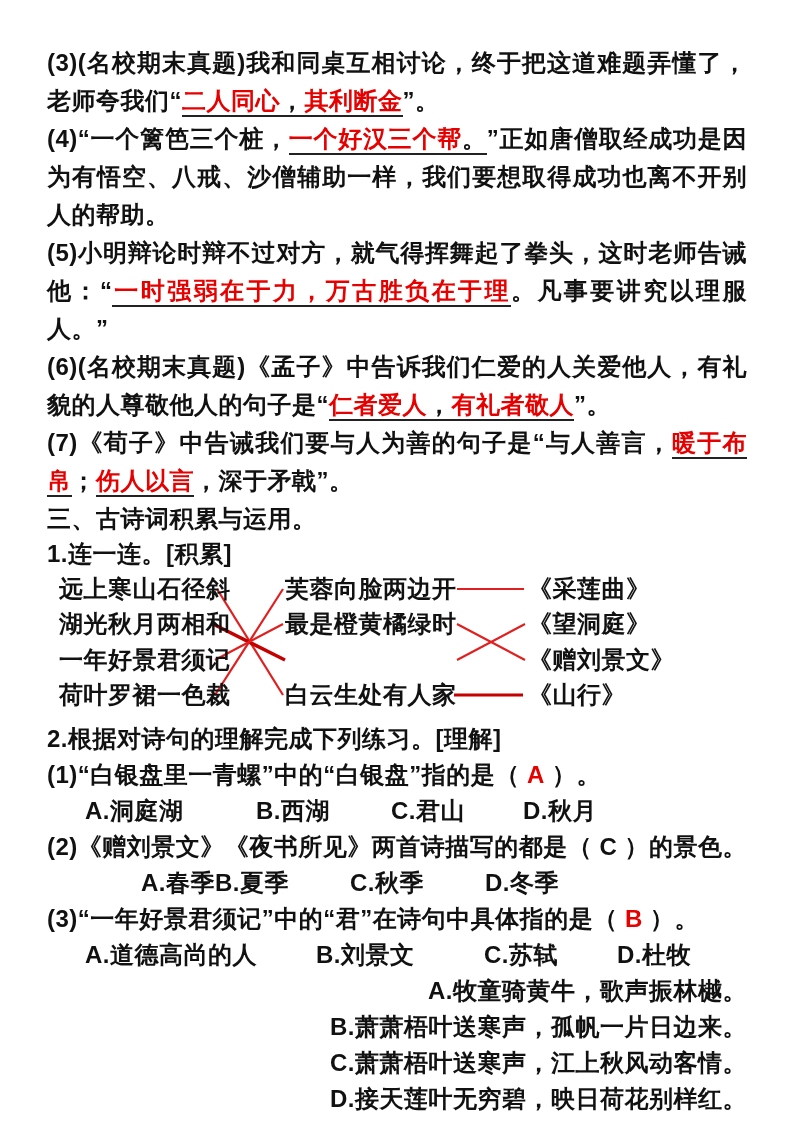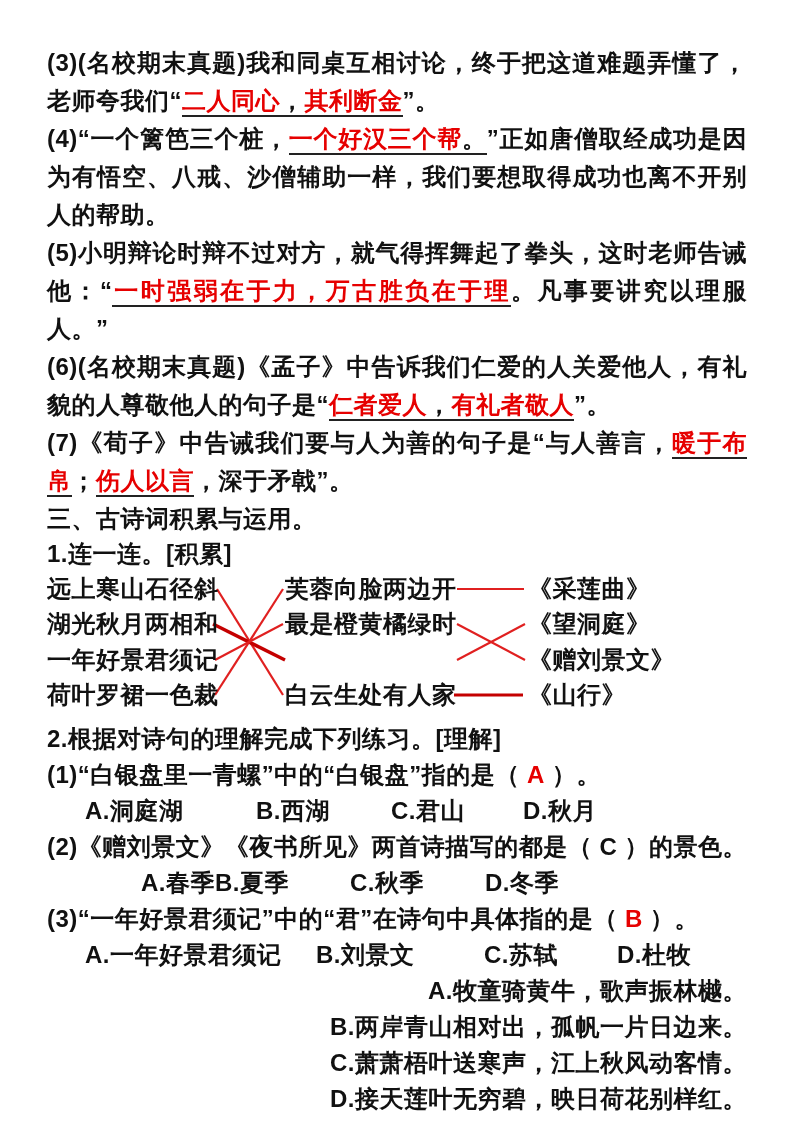--- a/index.html
+++ b/index.html
@@ -48,21 +48,21 @@
     margin-top:4px;
     font-size:24px;
     font-weight:600;
   }
   .m-item{
     position:absolute;
     height:28px;line-height:28px;
     white-space:nowrap;
     letter-spacing:0.5px;
   }
-  .m-l{left:0;text-align:right;}
+  .m-l{left:12px;text-align:right;}
   .m-m{left:238px;}
   .m-r{left:481px;}
   .m-r0,.m-l0,.m-m0{top:0;}
   .m-r1,.m-l1,.m-m1{top:35px;}
   .m-r2,.m-l2,.m-m2{top:71px;}
   .m-r3,.m-l3,.m-m3{top:106px;}
   .match svg{position:absolute;left:0;top:0;}
   
   .mc-q{margin:0;font-size:24px;line-height:36px;font-weight:600;letter-spacing:0.5px;}
   .opt-row{
@@ -128,23 +128,23 @@
     <span class="opt">A.洞庭湖</span><span class="opt">B.西湖</span><span class="opt">C.君山</span><span class="opt">D.秋月</span>
   </div>
 
   <p class="mc-q"><span class="seg-n">(2)《赠刘景文》《夜书所见》两首诗描写的都是（ </span><span class="seg-k">C</span><span class="seg-n"> ）的景色。</span></p>
   <div class="opt-row row-o2">
     <span class="opt">A.春季</span><span class="opt">B.夏季</span><span class="opt">C.秋季</span><span class="opt">D.冬季</span>
   </div>
 
   <p class="mc-q"><span class="seg-n">(3)“一年好景君须记”中的“君”在诗句中具体指的是（ </span><span class="seg-a">B</span><span class="seg-n"> ）。</span></p>
   <div class="opt-row row-o3">
-    <span class="opt">A.一年好景君须记</span><span class="opt">B.刘景文</span><span class="opt">C.苏轼</span><span class="opt">D.杜牧</span>
+    <span class="opt">A.道德高尚的人</span><span class="opt">B.刘景文</span><span class="opt">C.苏轼</span><span class="opt">D.杜牧</span>
   </div>
 
   <div class="opt-stack">
     <div>A.牧童骑黄牛，歌声振林樾。</div>
-    <div>B.两岸青山相对出，孤帆一片日边来。</div>
+    <div>B.萧萧梧叶送寒声，孤帆一片日边来。</div>
     <div>C.萧萧梧叶送寒声，江上秋风动客情。</div>
     <div>D.接天莲叶无穷碧，映日荷花别样红。</div>
   </div>
 
 </div>
 
 </body></html>

